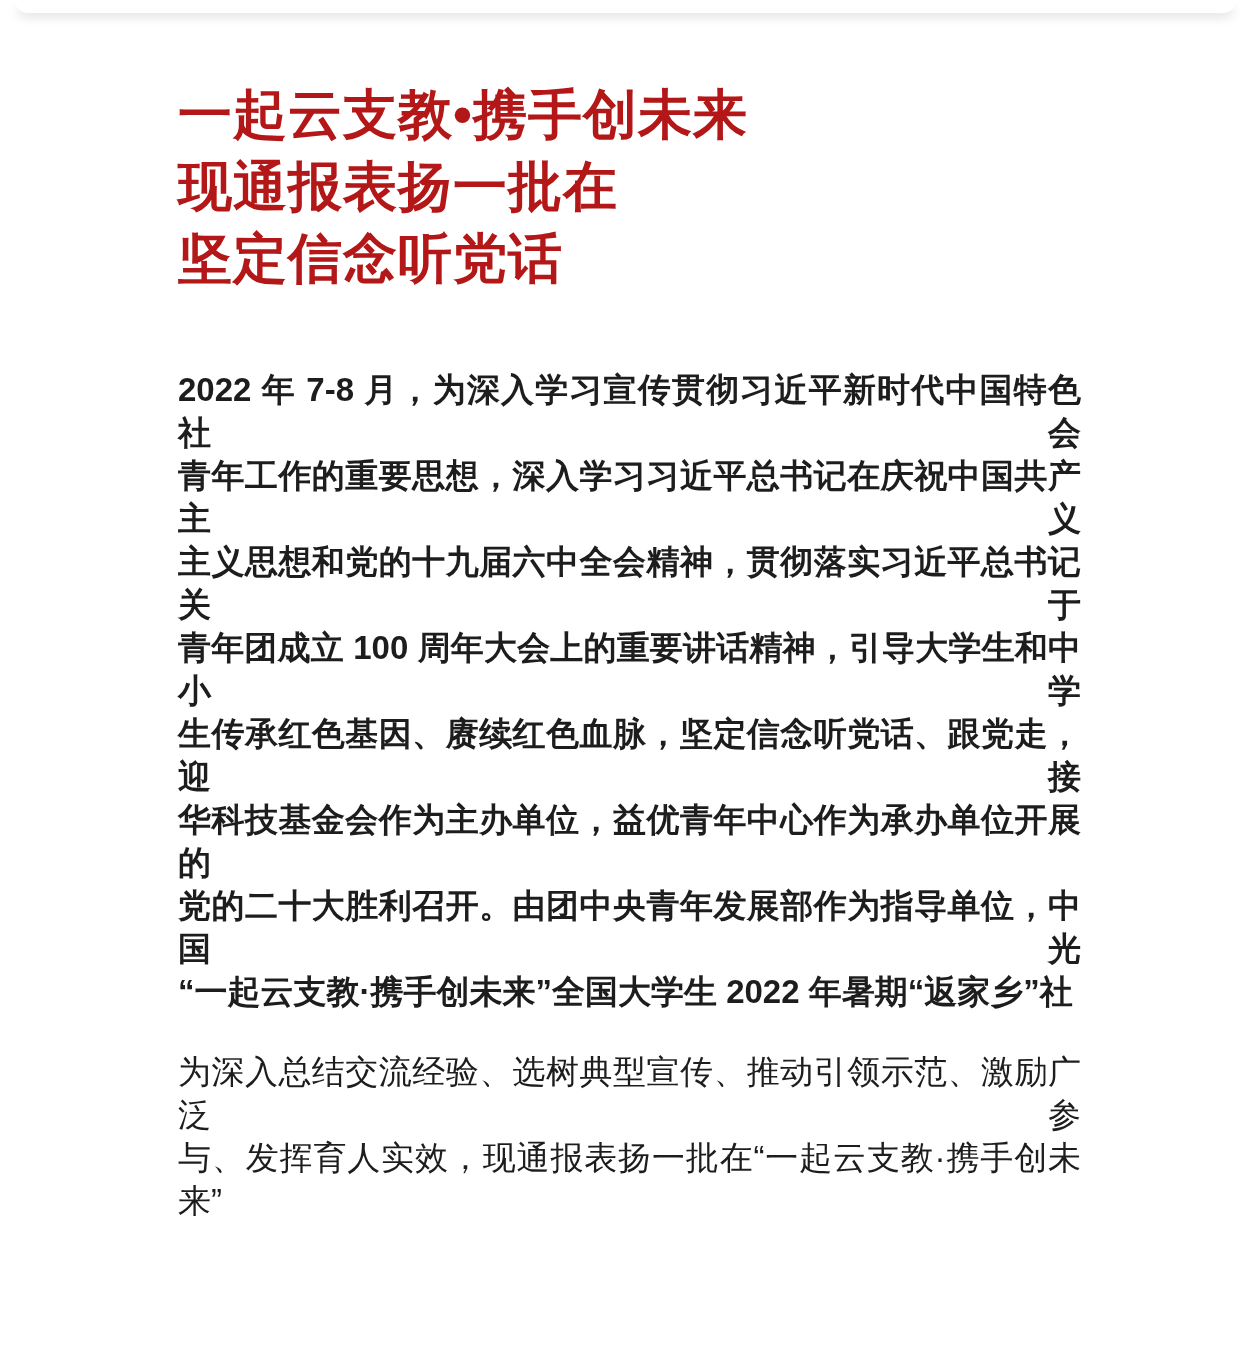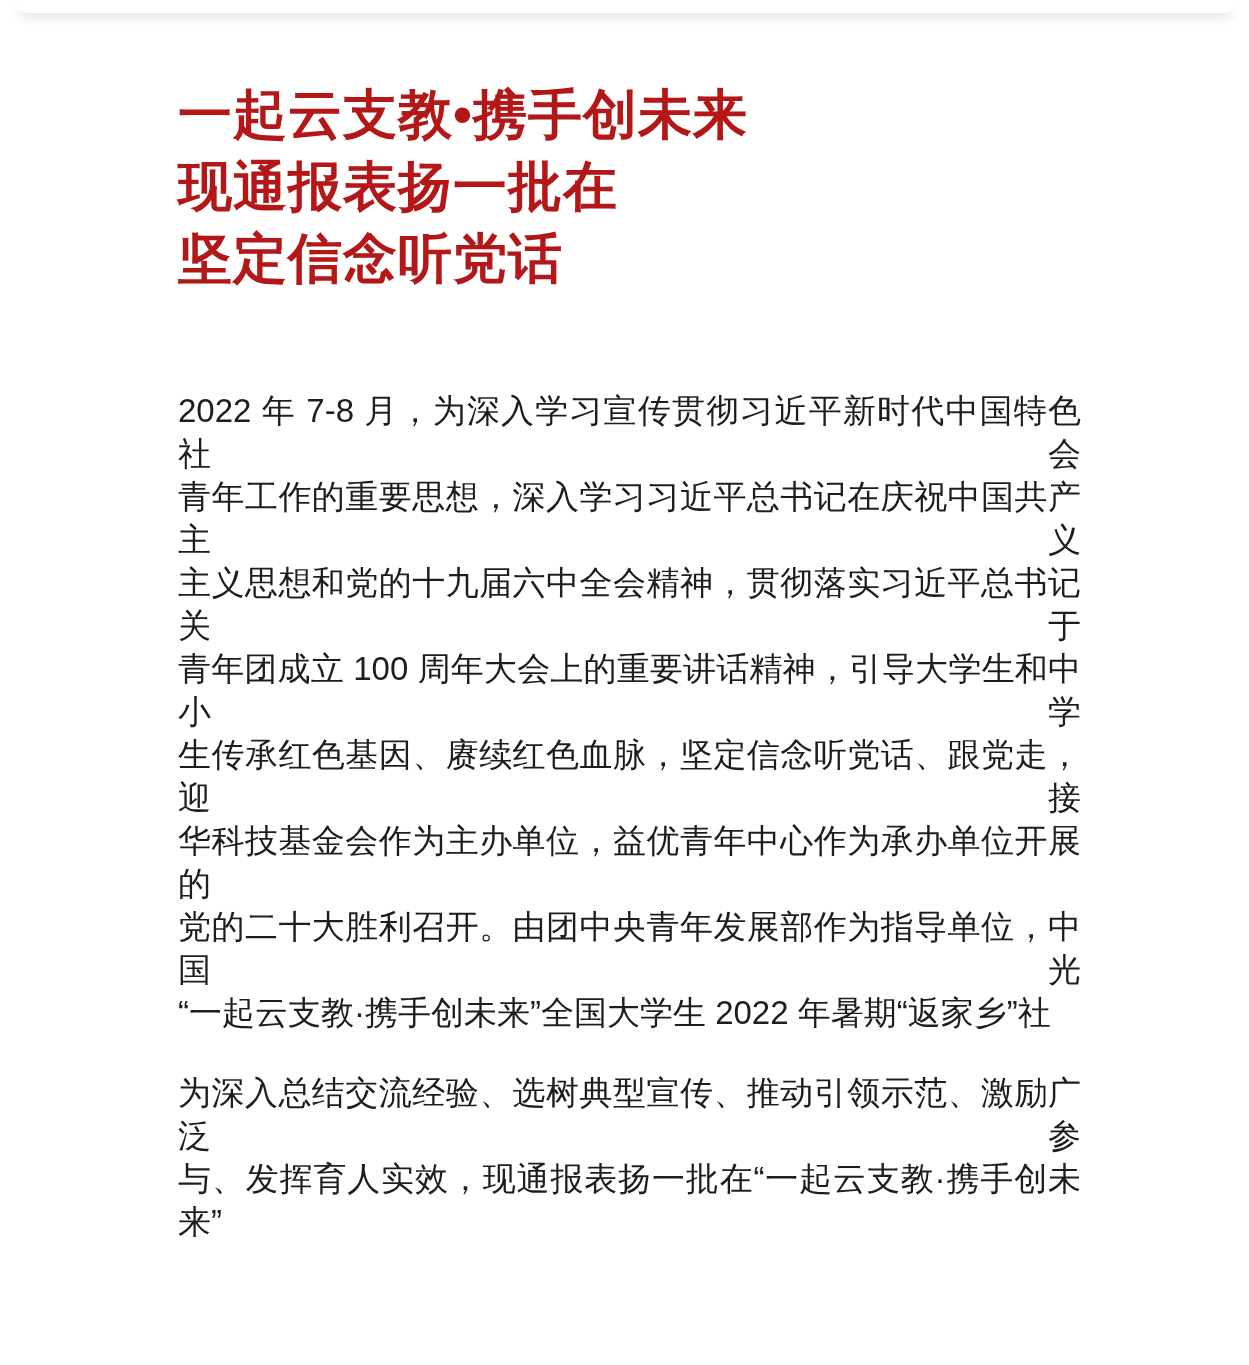--- a/index.html
+++ b/index.html
@@ -39,21 +39,21 @@
     line-height: 72px;
     letter-spacing: 1px;
   }
   .title .title-line {
     white-space: nowrap;
   }
   .para {
     font-size: 33px;
     line-height: 43px;
   }
-  .para-1 { margin-top: 95px; }
+  .para-1 { margin-top: 74px; font-weight: bold; }
   .para-2 { margin-top: 37px; }
   .para .para-line {
     text-align: justify;
     text-align-last: justify;
   }
   .para .para-line:last-child {
     text-align: justify;
     text-align-last: left;
   }
 </style>

